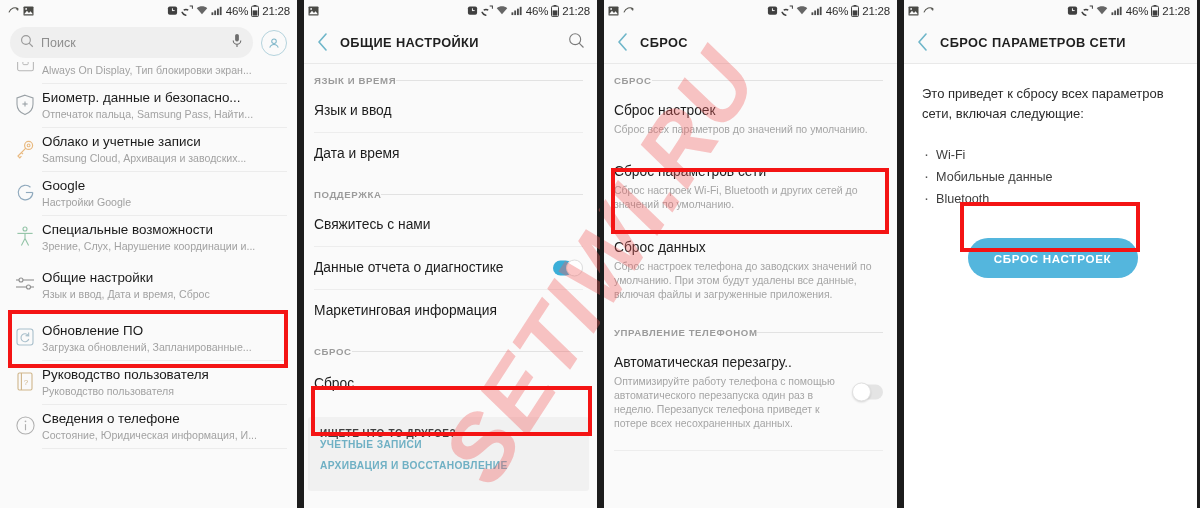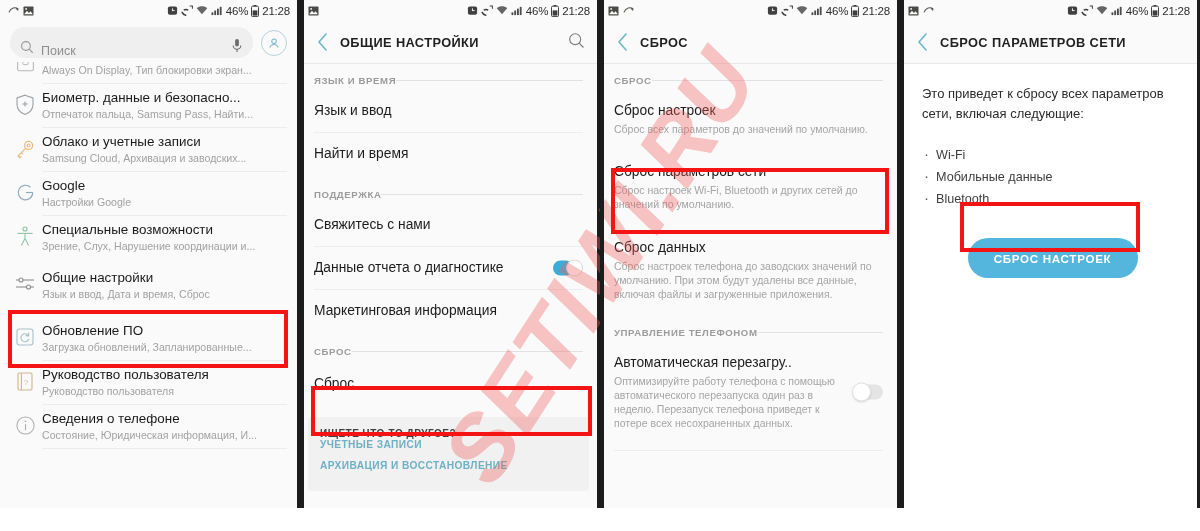--- a/index.html
+++ b/index.html
@@ -47,21 +47,21 @@
   .sb-text { font-size: 11.5px; color: #2e2e2e; letter-spacing: -0.2px; }
   svg.si { display: block; }
 
   
   .content { position: relative; height: 510px; background: #fafafa; }
 
   
   .searchwrap { padding: 6px 10px 4px 10px; display: flex; align-items: center; gap: 8px; }
   .searchbar {
     flex: 1; height: 31px; border-radius: 16px; background: #efefef;
-    display: flex; align-items: flex-end; padding: 0 10px; gap: 7px;
+    display: flex; align-items: center; padding: 0 10px; gap: 7px;
   }
   .searchbar .ph { font-size: 12.5px; color: #8e8e8e; flex: 1; }
   .avatar {
     width: 26px; height: 26px; border-radius: 50%;
     border: 1.4px solid #b4d3dd; display:flex; align-items:center; justify-content:center;
     flex: 0 0 auto;
   }
 
   .row {
     display: flex; align-items: flex-start; gap: 0;
@@ -477,21 +477,21 @@
 
       <div class="sectionhdr">
         <span class="lbl">ЯЗЫК И ВРЕМЯ</span>
         <span class="ln"></span>
       </div>
       <div class="item">
         <div class="it">Язык и ввод</div>
       </div>
       <div class="itemsep"></div>
       <div class="item">
-        <div class="it">Найти и время</div>
+        <div class="it">Дата и время</div>
       </div>
 
       <div class="sectionhdr" style="padding-top:14px;">
         <span class="lbl">ПОДДЕРЖКА</span>
         <span class="ln"></span>
       </div>
       <div class="item">
         <div class="it">Свяжитесь с нами</div>
       </div>
       <div class="itemsep"></div>

